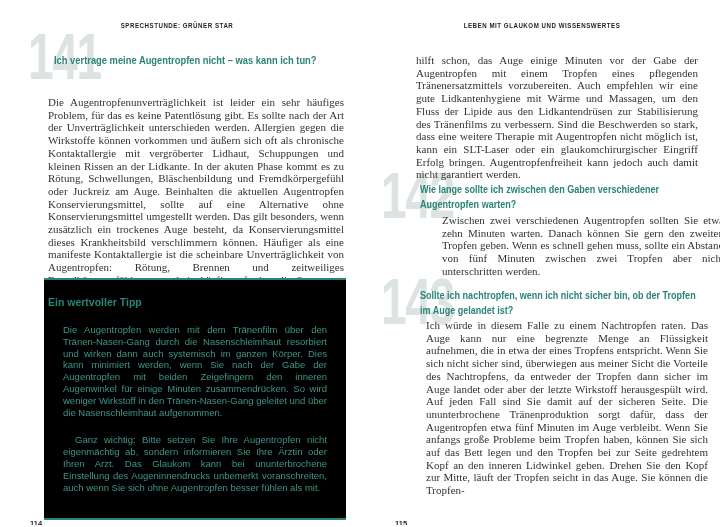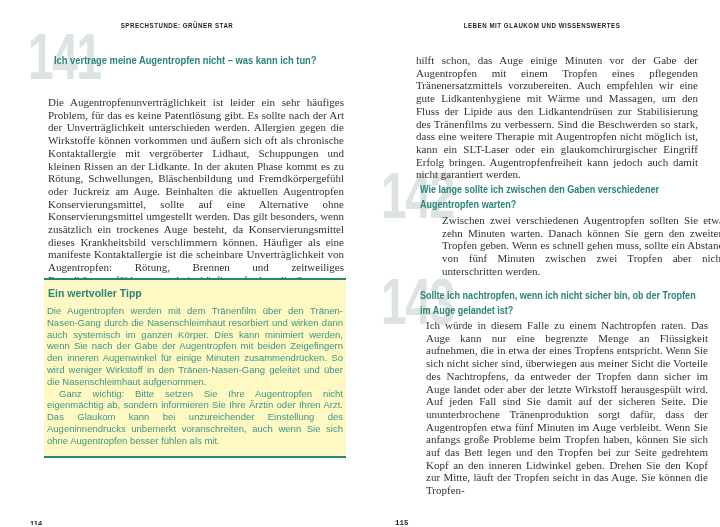--- a/index.html
+++ b/index.html
@@ -42,59 +42,59 @@
   }
   .bt-141  { left:48px;  top:80px;  width:296px;margin-top:16px; }
   .bt-cont { left:416px; top:54px;  width:282px; }
   .bt-142  { left:442px; top:214px; width:282px; }
   .bt-143  { left:426px; top:319px; width:282px; }
 
   .tip-box {
     position:absolute; left:44px; top:278px; width:302px; z-index:1;
     border-top:2px solid var(--accent-teal, #2b8577);
     border-bottom:2px solid var(--accent-teal, #2b8577);
-    padding:7px 3px 9px 3px; box-sizing:border-box; background:#fef9c3;
+    padding:16px 3px 9px 3px; box-sizing:border-box; background:#000000;
   }
   .tip-title {
     font-family:"Liberation Sans", sans-serif; font-weight:bold;
     font-size:10.5px; color:var(--accent-teal, #2b8577); margin:0 0 6px 1px;
   }
   .tip-para {
     font-family:"Liberation Sans", sans-serif; font-size:9.5px;
     line-height:11.8px; color:var(--tip-teal, #3f9488);
-    text-align:justify; margin:0;
+    text-align:justify; margin:16px;
   }
   .tip-para.indent { text-indent:12px; }
 
   .page-num {
     position:absolute; top:519px; width:294px; text-align:left;
     font-family:"Liberation Sans", sans-serif; font-weight:bold;
     font-size:7.5px; color:#1f1f1f;
   }
   .pn-left  { left:30px; }
-  .pn-right { left:395px;font-family:Liberation Mono, monospace; }
+  .pn-right { left:395px; }
 </style>
 </head>
 <body>
 
 <div class="spread">
 
   <div>
     <div class="running-head rh-left">SPRECHSTUNDE: GRÜNER STAR</div>
 
     <div class="watermark wm-141">141</div>
 
     <h2 class="q-title qt-141">Ich vertrage meine Augentropfen nicht – was kann ich tun?</h2>
 
     <p class="body-text bt-141">Die Augentropfenunverträglichkeit ist leider ein sehr häufiges Problem, für das es keine Patentlösung gibt. Es sollte nach der Art der Unverträglichkeit unterschieden werden. Allergien gegen die Wirkstoffe können vorkommen und äußern sich oft als chronische Kontaktallergie mit vergröberter Lidhaut, Schuppungen und kleinen Rissen an der Lidkante. In der akuten Phase kommt es zu Rötung, Schwellungen, Bläschenbildung und Fremdkörpergefühl oder Juckreiz am Auge. Beinhalten die aktuellen Augentropfen Konservierungsmittel, sollte auf eine Alternative ohne Konservierungsmittel umgestellt werden. Das gilt besonders, wenn zusätzlich ein trockenes Auge besteht, da Konservierungsmittel dieses Krankheitsbild verschlimmern können. Häufiger als eine manifeste Kontaktallergie ist die scheinbare Unverträglichkeit von Augentropfen: Rötung, Brennen und zeitweiliges Fremdkörpergefühl treten relativ häufig auf, aber die Symptome können sich im Laufe der Zeit bessern. Oft</p>
 
     <div class="tip-box">
       <div class="tip-title">Ein wertvoller Tipp</div>
       <p class="tip-para">Die Augentropfen werden mit dem Tränenfilm über den Tränen-Nasen-Gang durch die Nasenschleimhaut resorbiert und wirken dann auch systemisch im ganzen Körper. Dies kann minimiert werden, wenn Sie nach der Gabe der Augentropfen mit beiden Zeigefingern den inneren Augenwinkel für einige Minuten zusammendrücken. So wird weniger Wirkstoff in den Tränen-Nasen-Gang geleitet und über die Nasenschleimhaut aufgenommen.</p>
-      <p class="tip-para indent">Ganz wichtig: Bitte setzen Sie Ihre Augentropfen nicht eigenmächtig ab, sondern informieren Sie Ihre Ärztin oder Ihren Arzt. Das Glaukom kann bei unzureichender Einstellung des Augeninnendrucks unbemerkt voranschreiten, auch wenn Sie sich ohne Augentropfen besser fühlen als mit.</p>
+      <p class="tip-para indent">Ganz wichtig: Bitte setzen Sie Ihre Augentropfen nicht eigenmächtig ab, sondern informieren Sie Ihre Ärztin oder Ihren Arzt. Das Glaukom kann bei ununterbrochene Einstellung des Augeninnendrucks unbemerkt voranschreiten, auch wenn Sie sich ohne Augentropfen besser fühlen als mit.</p>
     </div>
 
     <div class="page-num pn-left">114</div>
   </div>
 
   <div>
     <div class="running-head rh-right">LEBEN MIT GLAUKOM UND WISSENSWERTES</div>
 
     <p class="body-text bt-cont">hilft schon, das Auge einige Minuten vor der Gabe der Augentropfen mit einem Tropfen eines pflegenden Tränenersatzmittels vorzubereiten. Auch empfehlen wir eine gute Lidkantenhygiene mit Wärme und Massagen, um den Fluss der Lipide aus den Lidkantendrüsen zur Stabilisierung des Tränenfilms zu verbessern. Sind die Beschwerden so stark, dass eine weitere Therapie mit Augentropfen nicht möglich ist, kann ein SLT-Laser oder ein glaukomchirurgischer Eingriff Erfolg bringen. Augentropfenfreiheit kann jedoch auch damit nicht garantiert werden.</p>
 

